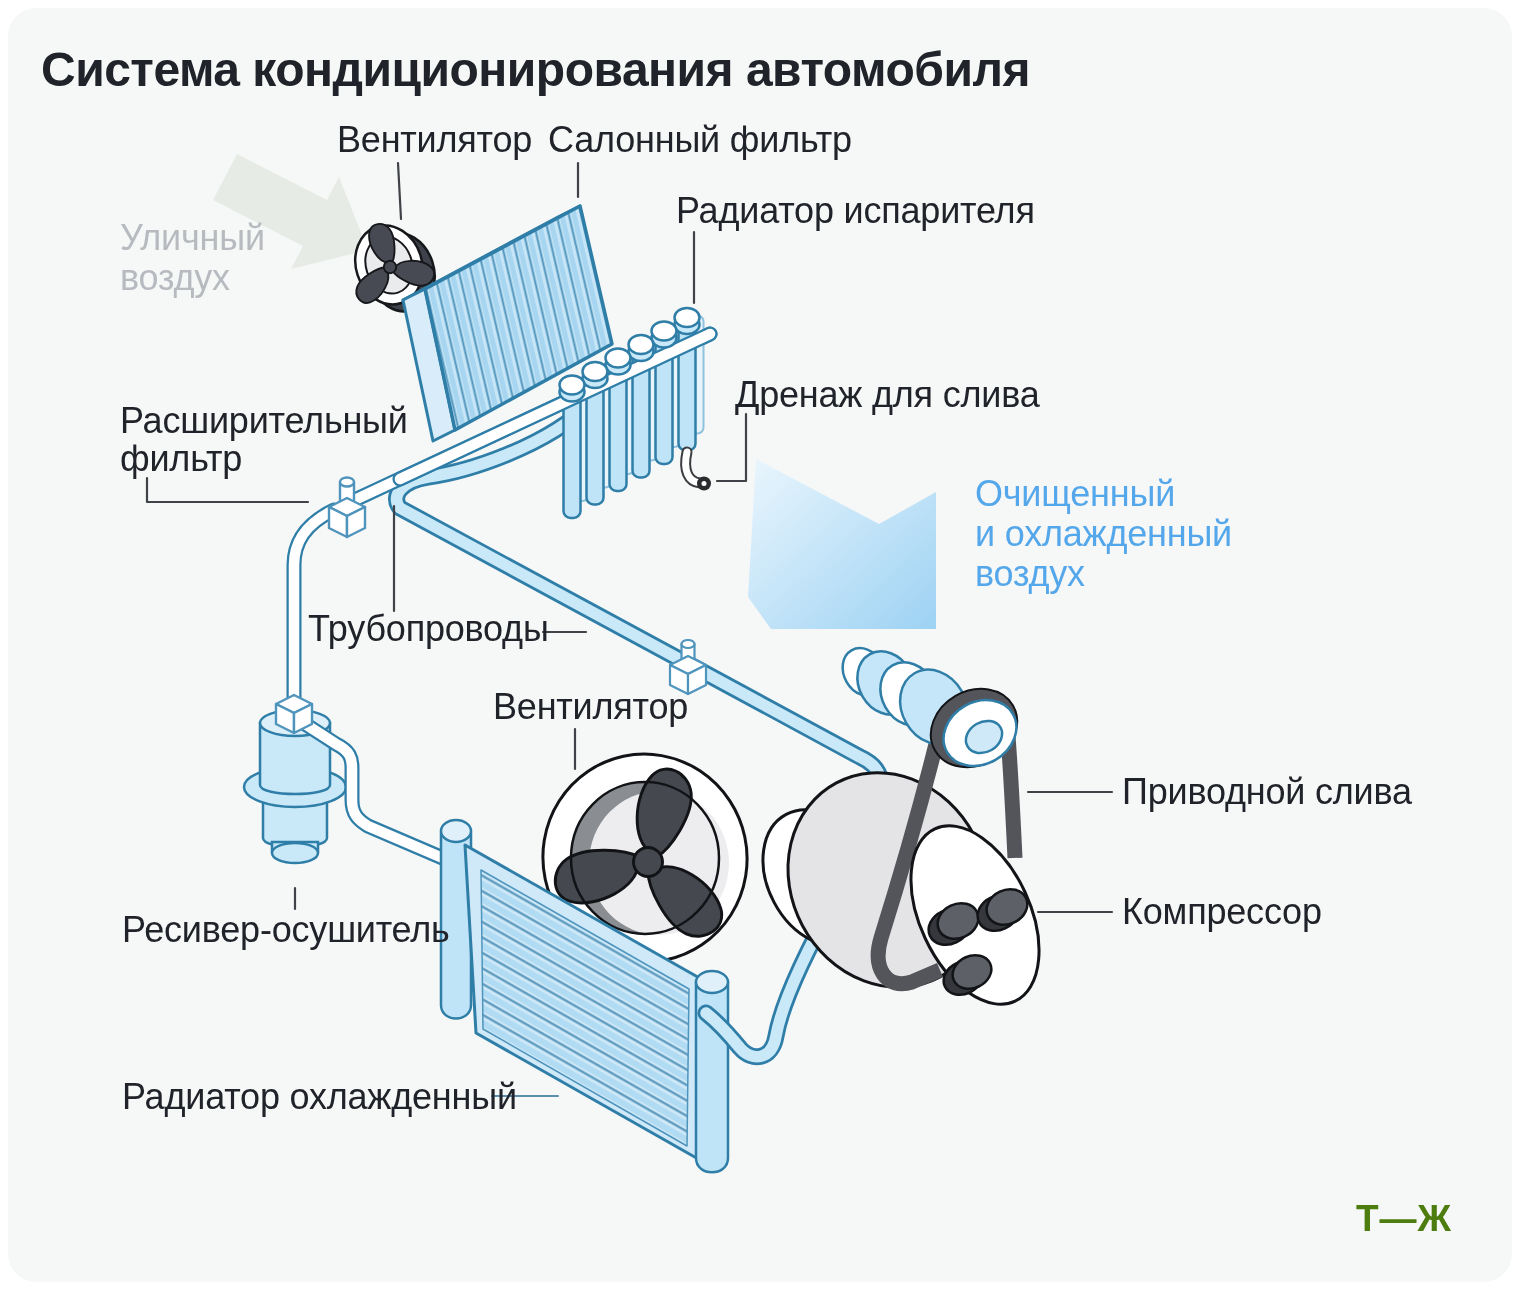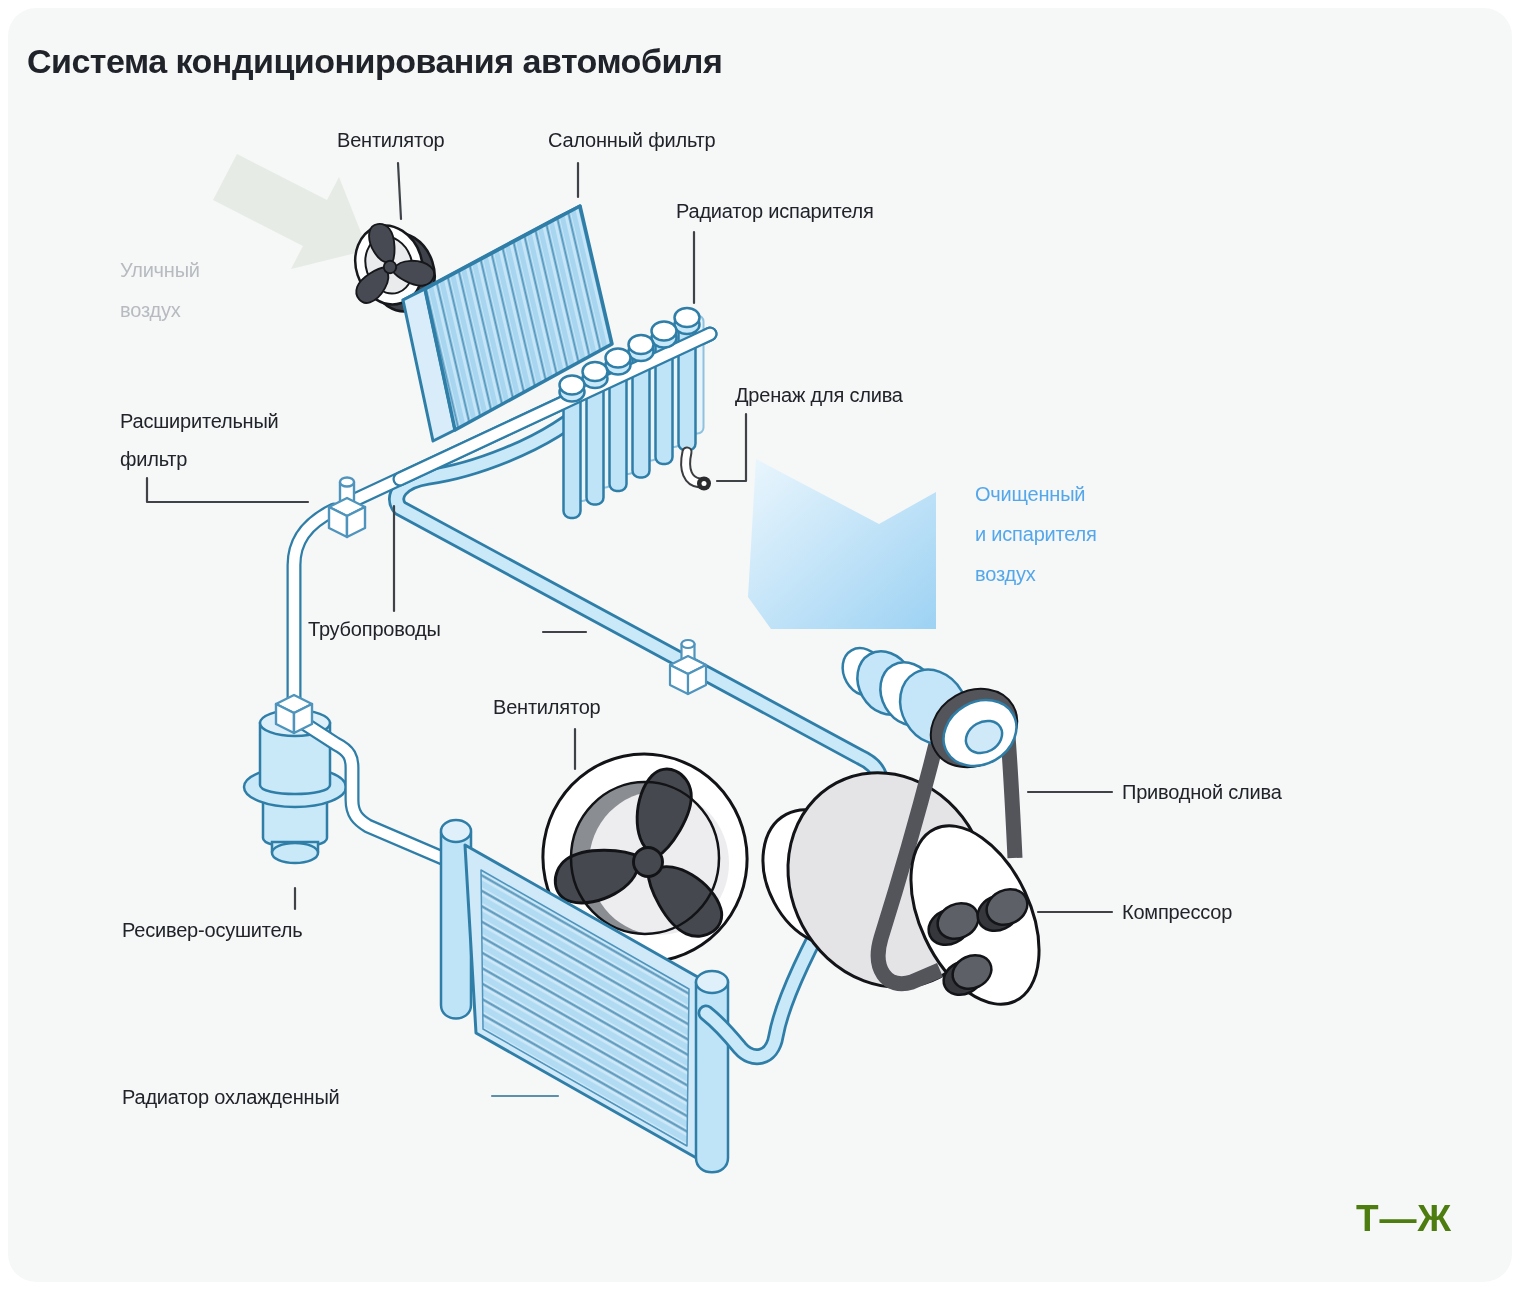--- a/index.html
+++ b/index.html
@@ -4,26 +4,26 @@
 <style>
   :root{
     --ink:#202329; --muted:#b7bbc0; --accent:#54a7ea; --card:#f6f7f7;
     --line:#3f4348;
   }
   html,body{margin:0;padding:0;background:#ffffff;}
   body{width:1520px;height:1290px;position:relative;overflow:hidden;
        font-family:"Liberation Sans","DejaVu Sans",sans-serif;color:var(--ink);}
   .card{position:absolute;inset:8px;border-radius:28px;background:var(--card);}
   svg.diagram{position:absolute;left:0;top:0;}
-  .lbl{position:absolute;font-size:20px;line-height:32px;color:var(--ink);
+  .lbl{position:absolute;font-size:36px;line-height:32px;color:var(--ink);
        white-space:pre-line;letter-spacing:-0.2px;}
-  .lbl.muted{color:var(--muted);line-height:40px;margin-top:32px;}
+  .lbl.muted{color:var(--muted);line-height:40px;}
   .lbl.accent{color:var(--accent);line-height:40px;}
   .lbl.two{line-height:38px;}
-  .title{position:absolute;left:27px;top:42px;font-size:34px;font-weight:700;
+  .title{position:absolute;left:41px;top:42px;font-size:48px;font-weight:700;
          letter-spacing:-0.5px;color:var(--ink);}
   .logo{position:absolute;left:1356px;top:1198px;font-size:37px;font-weight:700;
         color:#4d7c0f;letter-spacing:1px;}
 </style>
 </head>
 <body>
 
 <div class="card"></div>
 
 <svg class="diagram" width="1520" height="1290" viewBox="0 0 1520 1290">
@@ -246,21 +246,21 @@
 
 <div class="lbl" style="left:337px;top:124px">Вентилятор</div>
 <div class="lbl" style="left:548px;top:124px">Салонный фильтр</div>
 <div class="lbl" style="left:676px;top:195px">Радиатор испарителя</div>
 <div class="lbl muted" style="left:120px;top:218px">Уличный
 воздух</div>
 <div class="lbl two" style="left:120px;top:402px">Расширительный
 фильтр</div>
 <div class="lbl" style="left:735px;top:379px">Дренаж для слива</div>
 <div class="lbl accent" style="left:975px;top:474px">Очищенный
-и испарителя
+и охлажденный
 воздух</div>
 <div class="lbl" style="left:308px;top:613px">Трубопроводы</div>
 <div class="lbl" style="left:493px;top:691px">Вентилятор</div>
 <div class="lbl" style="left:1122px;top:776px">Приводной слива</div>
 <div class="lbl" style="left:1122px;top:896px">Компрессор</div>
 <div class="lbl" style="left:122px;top:914px">Ресивер-осушитель</div>
 <div class="lbl" style="left:122px;top:1081px">Радиатор охлажденный</div>
 
 <div class="logo">Т—Ж</div>
 

